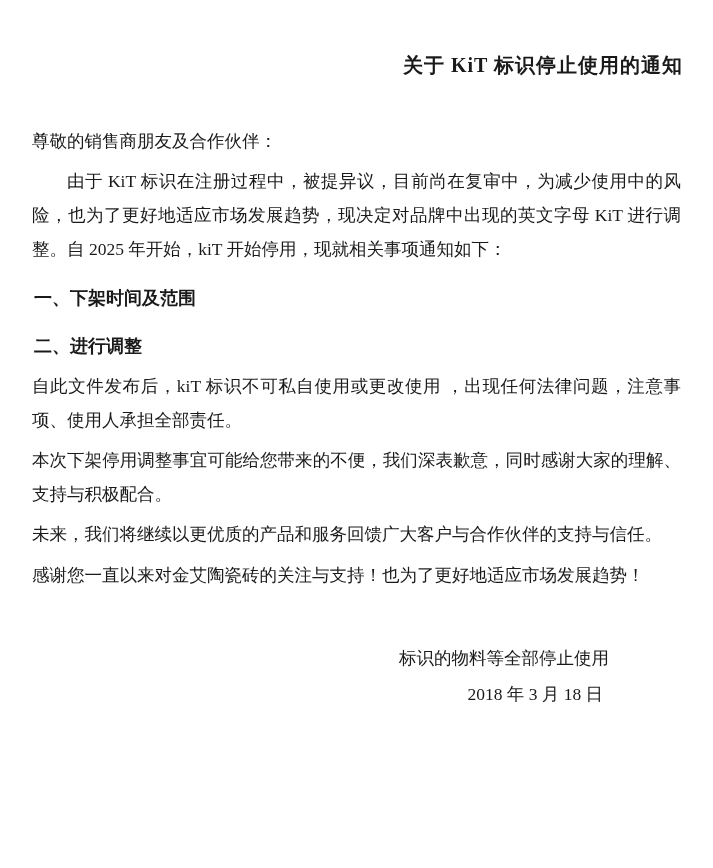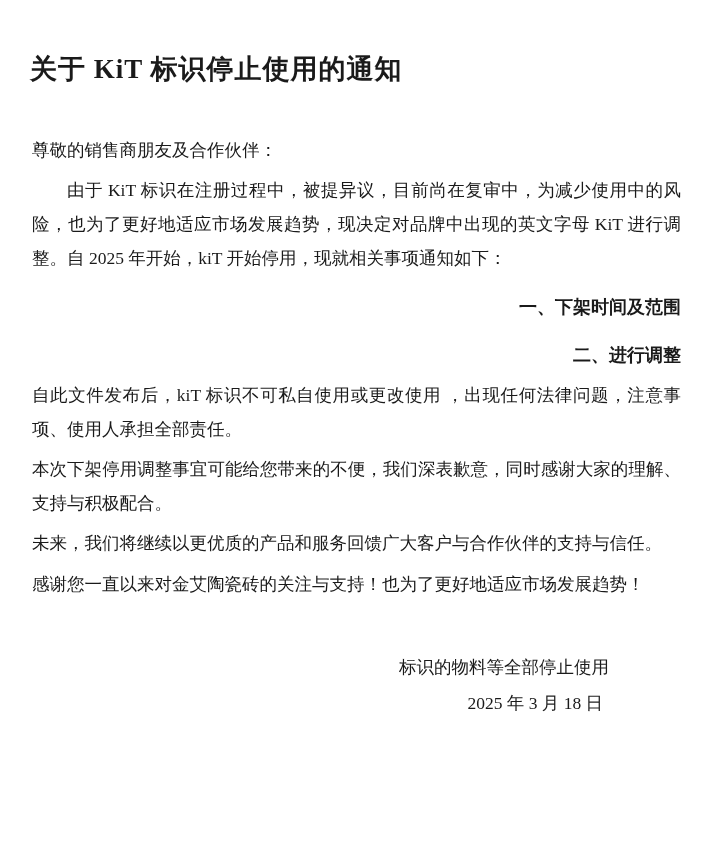--- a/index.html
+++ b/index.html
@@ -15,22 +15,22 @@
     overflow: hidden;
   }
   .page {
     position: relative;
     width: 713px;
     height: 868px;
     box-sizing: border-box;
     padding: 38px 30px 0 30px;
   }
   .doc-title {
-    text-align: left;
-    font-size: 27px;
+    text-align: right;
+    font-size: 20px;
     font-weight: bold;
     letter-spacing: 1px;
     margin: 14px 0 0 0;
     line-height: 1.3;
     font-family: "Liberation Serif", "DejaVu Serif", serif;
   }
   .body-block {
     margin-top: 46px;
     padding: 0 2px;
   }
@@ -42,21 +42,20 @@
     text-justify: inter-ideograph;
   }
   p.indent {
     text-indent: 2em;
   }
   .section-head {
     font-size: 18px;
     font-weight: bold;
     margin: 14px 0 6px 2px;
     line-height: 1.9;
-    text-align: right;
   }
   .list-item {
     font-size: 17.5px;
     line-height: 1.95;
     margin: 0 0 4px 0;
   }
   .gap-top {
     margin-top: 10px;
   }
   .signature {
@@ -96,16 +95,16 @@
     <p class="para gap-top">本次下架停用调整事宜可能给您带来的不便，我们深表歉意，同时感谢大家的理解、支持与积极配合。</p>
 
     <p class="para gap-top">未来，我们将继续以更优质的产品和服务回馈广大客户与合作伙伴的支持与信任。</p>
 
     <p class="para gap-top">感谢您一直以来对金艾陶瓷砖的关注与支持！也为了更好地适应市场发展趋势！</p>
 
   </div>
 
   <div class="signature">
     <div class="line">标识的物料等全部停止使用</div>
-    <div class="line sig-date">2025 年 3 月 18 日</div>
+    <div class="line sig-date">2018 年 3 月 18 日</div>
   </div>
 
 </div>
 
 </body></html>

